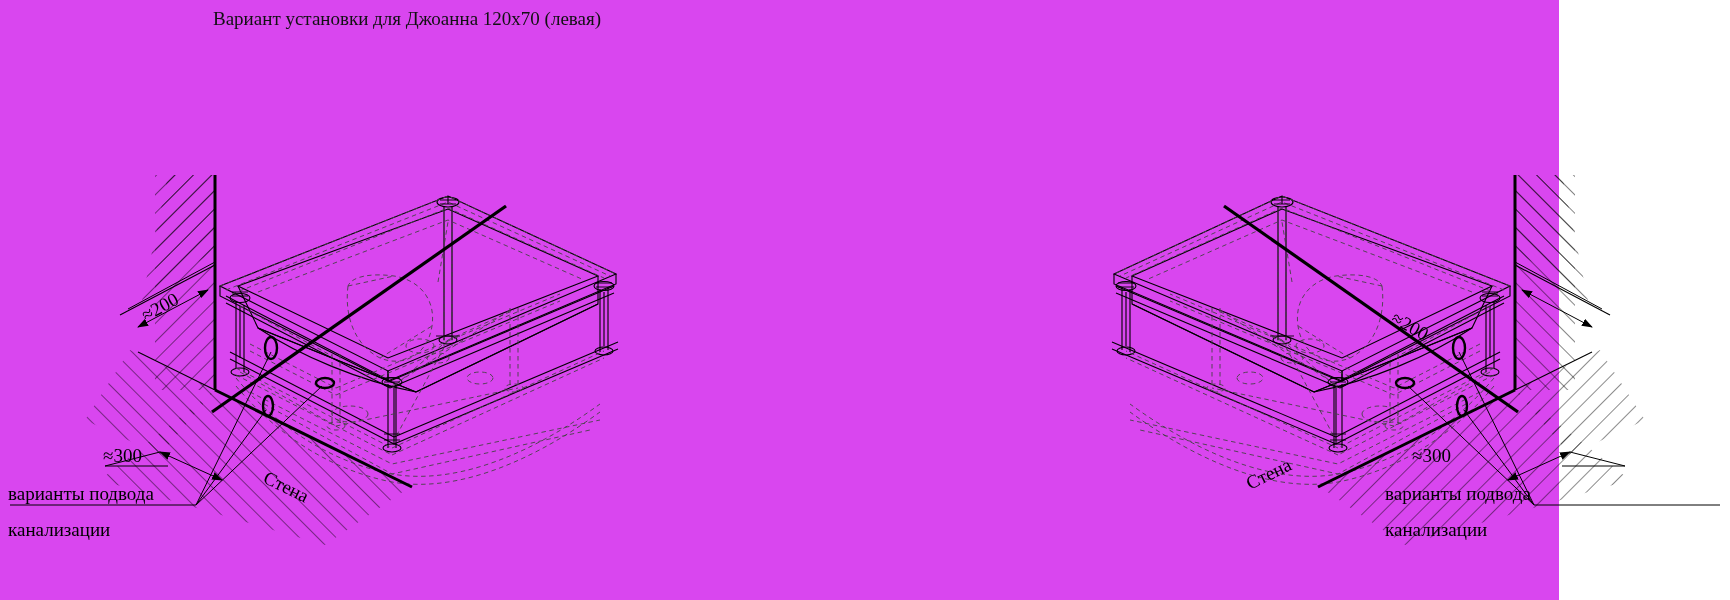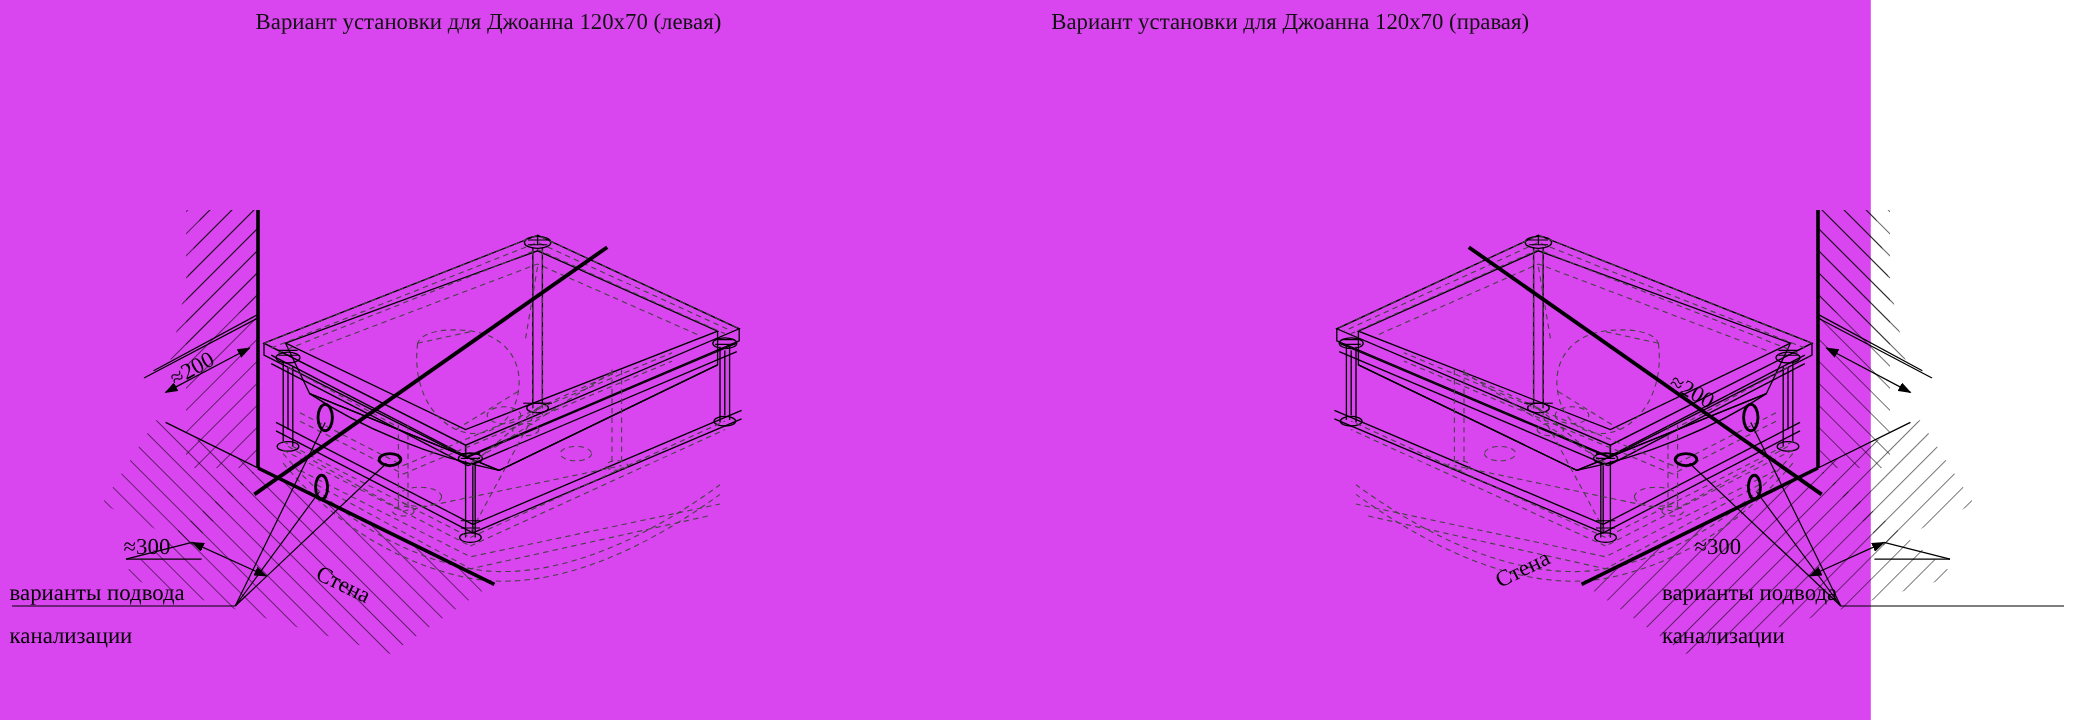--- a/index.html
+++ b/index.html
@@ -12,21 +12,20 @@
   #title-right{left:876px;}
   svg{position:absolute;left:0;top:0;width:1730px;height:600px;}
   .lbl{font-family:"Liberation Serif", serif;fill:#000;}
 </style>
 </head>
 <body>
 
 <div id="root">
 
   <div class="title" id="title-left">Вариант установки для Джоанна 120х70 (левая)</div>
-  <div class="title" id="title-right">Вариант установки для Джоанна 120х70 (правая)</div>
 
   <svg viewBox="0 0 1730 600" xmlns="http://www.w3.org/2000/svg">
     <defs>
       <marker id="arr" markerWidth="11" markerHeight="8" refX="10" refY="4" orient="auto" markerUnits="userSpaceOnUse">
         <path d="M0,0 L11,4 L0,8 z" fill="#000"></path>
       </marker>
       <marker id="arrR" markerWidth="11" markerHeight="8" refX="1" refY="4" orient="auto" markerUnits="userSpaceOnUse">
         <path d="M11,0 L0,4 L11,8 z" fill="#000"></path>
       </marker>
 

